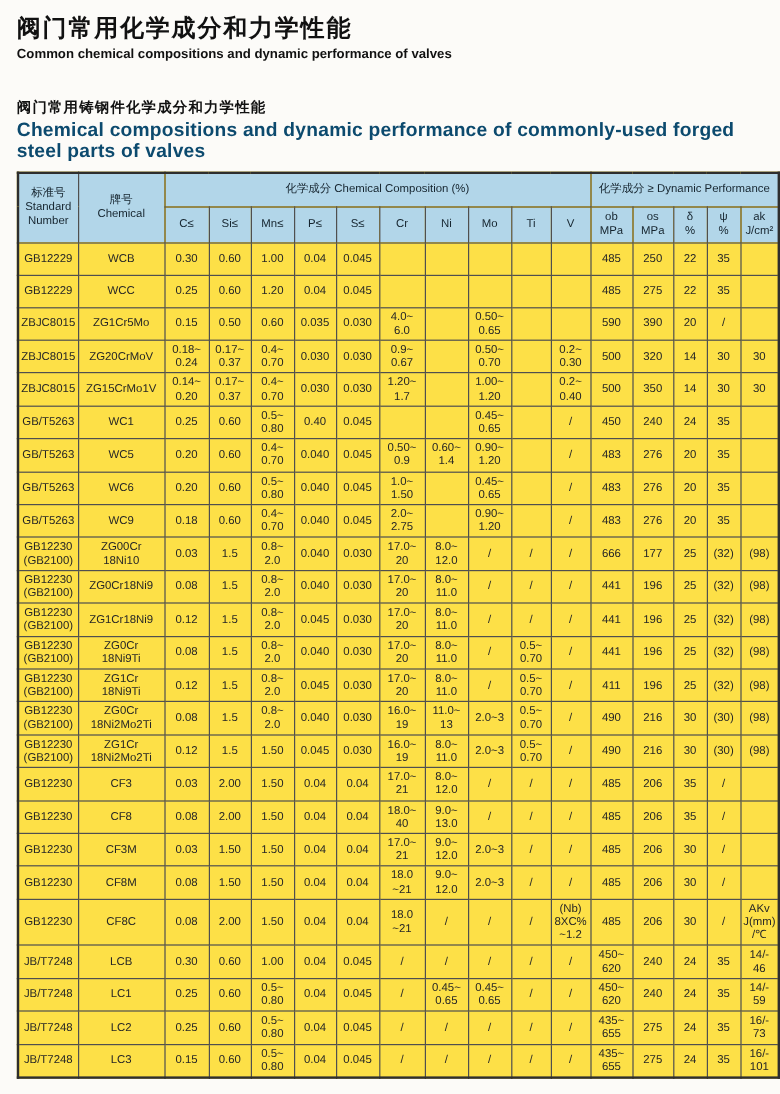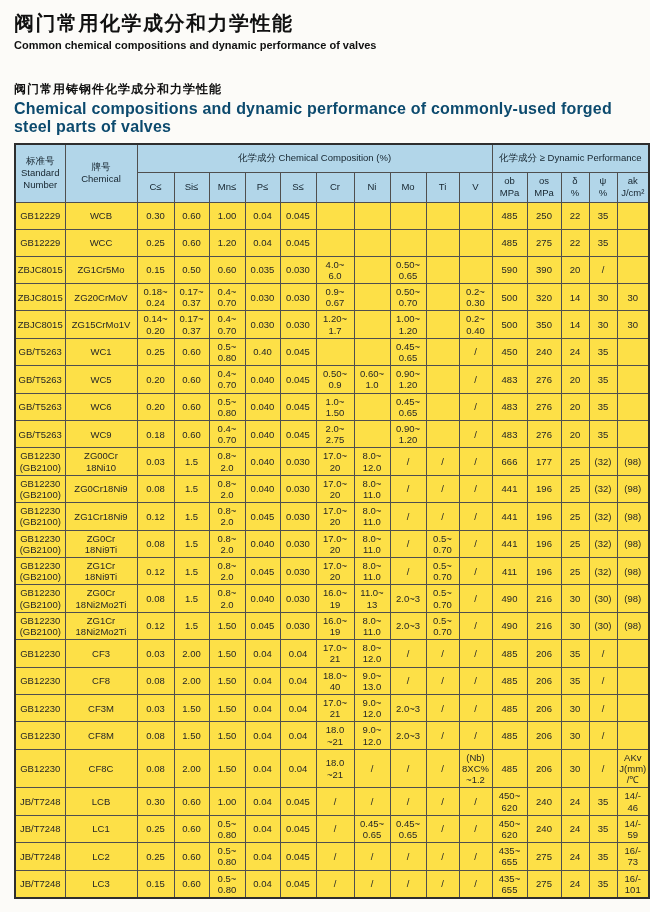--- a/index.html
+++ b/index.html
@@ -253,21 +253,21 @@
           <td>WC5</td>
           <td>0.20</td>
           <td>0.60</td>
           <td>0.4~
 0.70</td>
           <td>0.040</td>
           <td>0.045</td>
           <td>0.50~
 0.9</td>
           <td>0.60~
-1.0</td>
+1.4</td>
           <td>0.90~
 1.20</td>
           <td></td>
           <td>/</td>
           <td>483</td>
           <td>276</td>
           <td>20</td>
           <td>35</td>
           <td></td>
         </tr>

